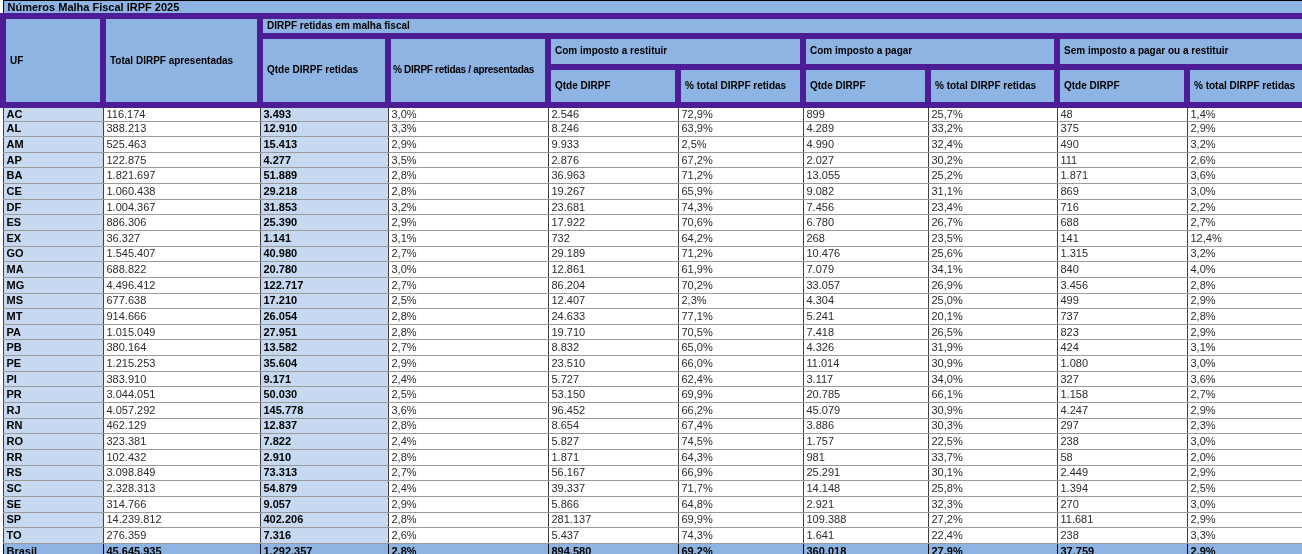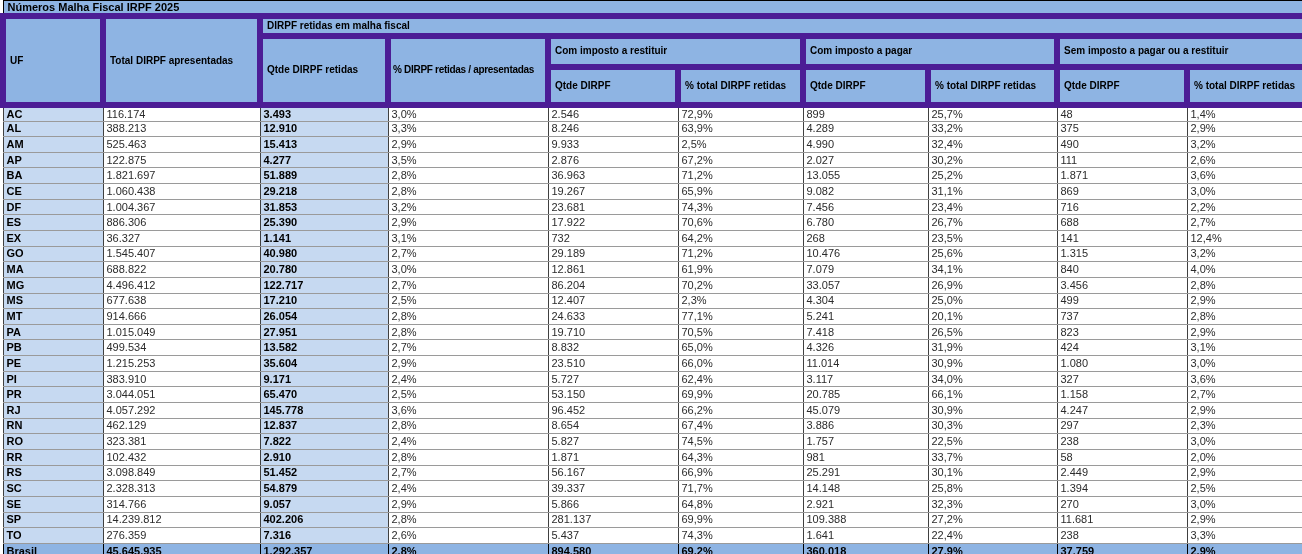--- a/index.html
+++ b/index.html
@@ -288,21 +288,21 @@
           <td>2,8%</td>
           <td>19.710</td>
           <td>70,5%</td>
           <td>7.418</td>
           <td>26,5%</td>
           <td>823</td>
           <td>2,9%</td>
         </tr>
         <tr>
           <td class="tint">PB</td>
-          <td>499.534</td>
+          <td>380.164</td>
           <td class="tint">13.582</td>
           <td>2,7%</td>
           <td>8.832</td>
           <td>65,0%</td>
           <td>4.326</td>
           <td>31,9%</td>
           <td>424</td>
           <td>3,1%</td>
         </tr>
         <tr>
@@ -325,21 +325,21 @@
           <td>5.727</td>
           <td>62,4%</td>
           <td>3.117</td>
           <td>34,0%</td>
           <td>327</td>
           <td>3,6%</td>
         </tr>
         <tr>
           <td class="tint">PR</td>
           <td>3.044.051</td>
-          <td class="tint">65.470</td>
+          <td class="tint">50.030</td>
           <td>2,5%</td>
           <td>53.150</td>
           <td>69,9%</td>
           <td>20.785</td>
           <td>66,1%</td>
           <td>1.158</td>
           <td>2,7%</td>
         </tr>
         <tr>
           <td class="tint">RJ</td>
@@ -385,21 +385,21 @@
           <td>1.871</td>
           <td>64,3%</td>
           <td>981</td>
           <td>33,7%</td>
           <td>58</td>
           <td>2,0%</td>
         </tr>
         <tr>
           <td class="tint">RS</td>
           <td>3.098.849</td>
-          <td class="tint">51.452</td>
+          <td class="tint">73.313</td>
           <td>2,7%</td>
           <td>56.167</td>
           <td>66,9%</td>
           <td>25.291</td>
           <td>30,1%</td>
           <td>2.449</td>
           <td>2,9%</td>
         </tr>
         <tr>
           <td class="tint">SC</td>

